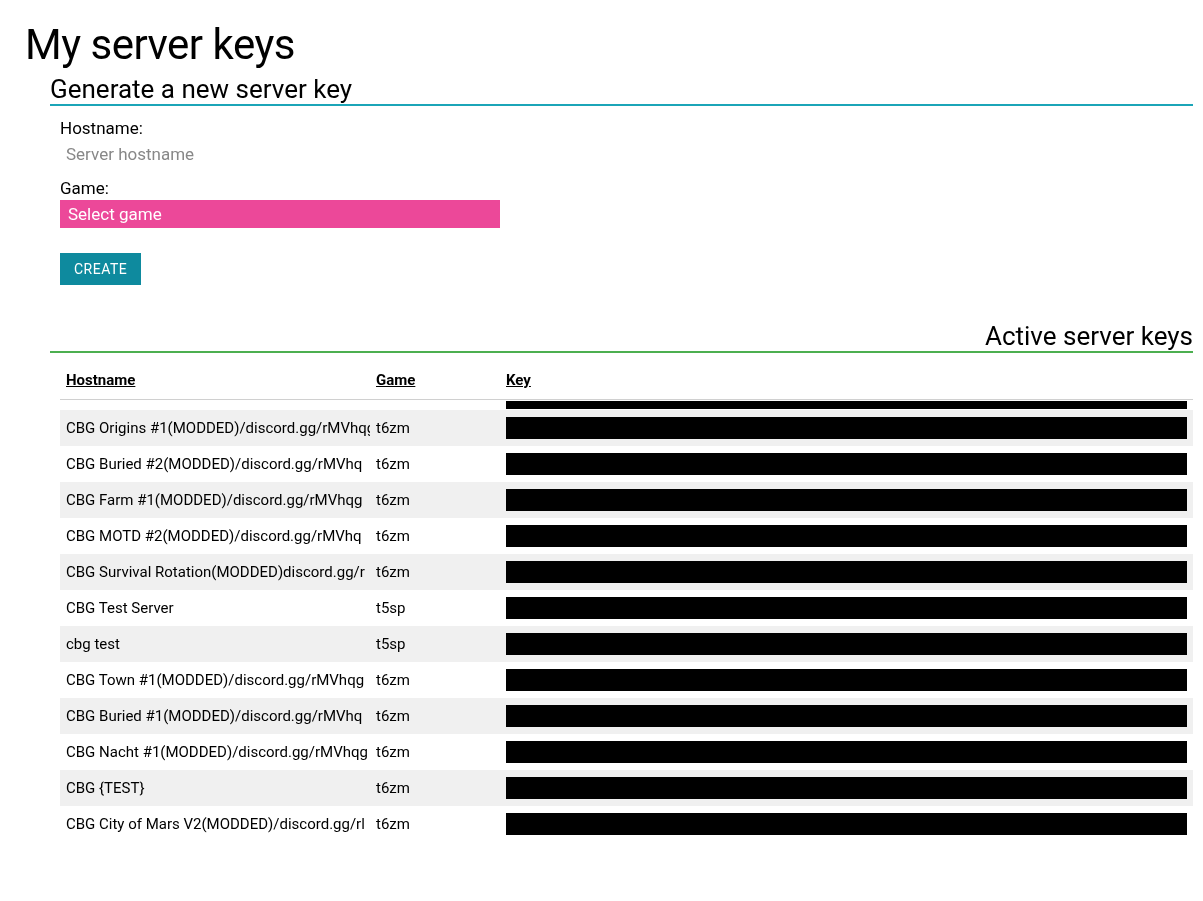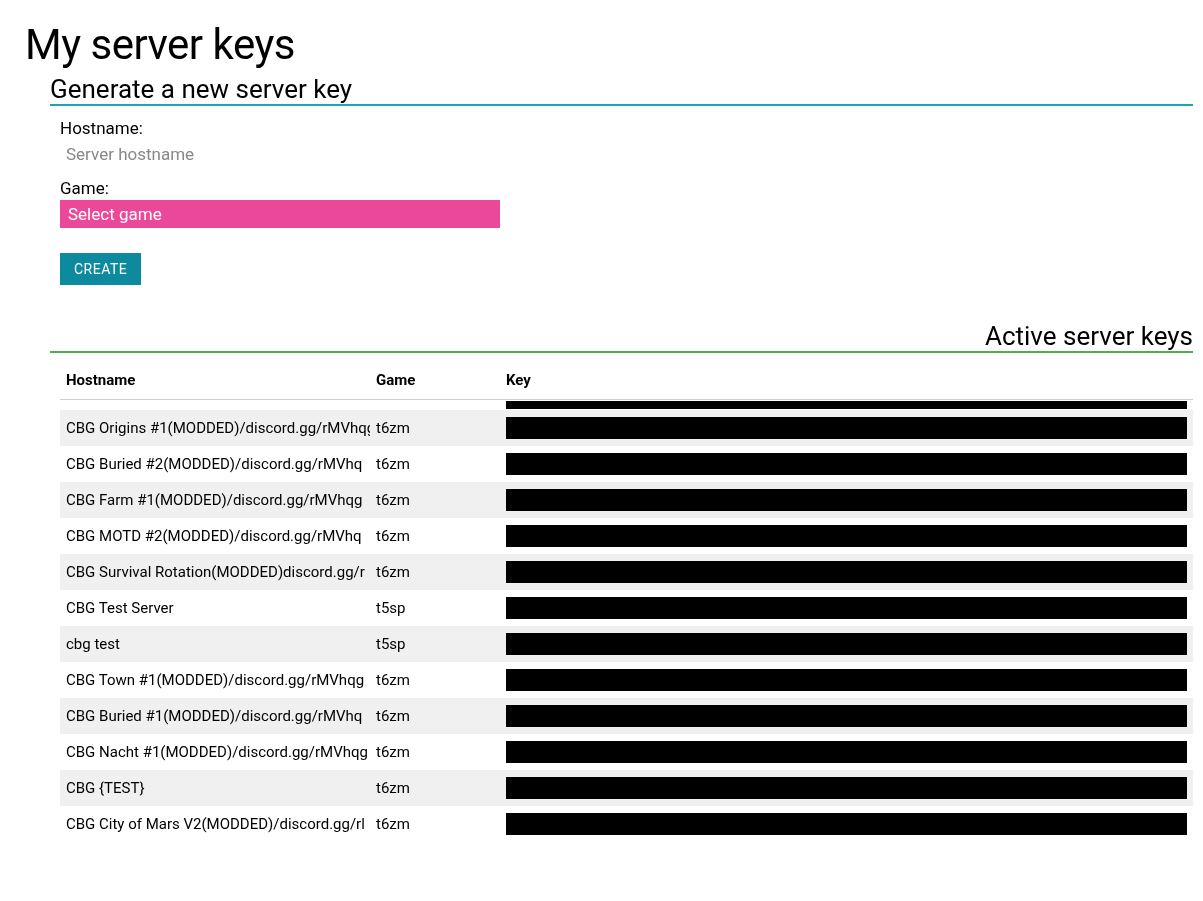--- a/index.html
+++ b/index.html
@@ -89,20 +89,21 @@
     .table {
       width: 100%;
       border-collapse: collapse;
     }
     .table th {
       text-align: left;
       font-size: 15px;
       font-weight: 700;
       padding: 6px 6px 10px 6px;
       border-bottom: 1px solid #d0d0d0;
+      text-decoration: underline;
     }
     .th-hostname {
       width: 310px;
     }
     .th-game {
       width: 130px;
     }
     .table td {
       font-size: 15px;
       padding: 7px 6px;

